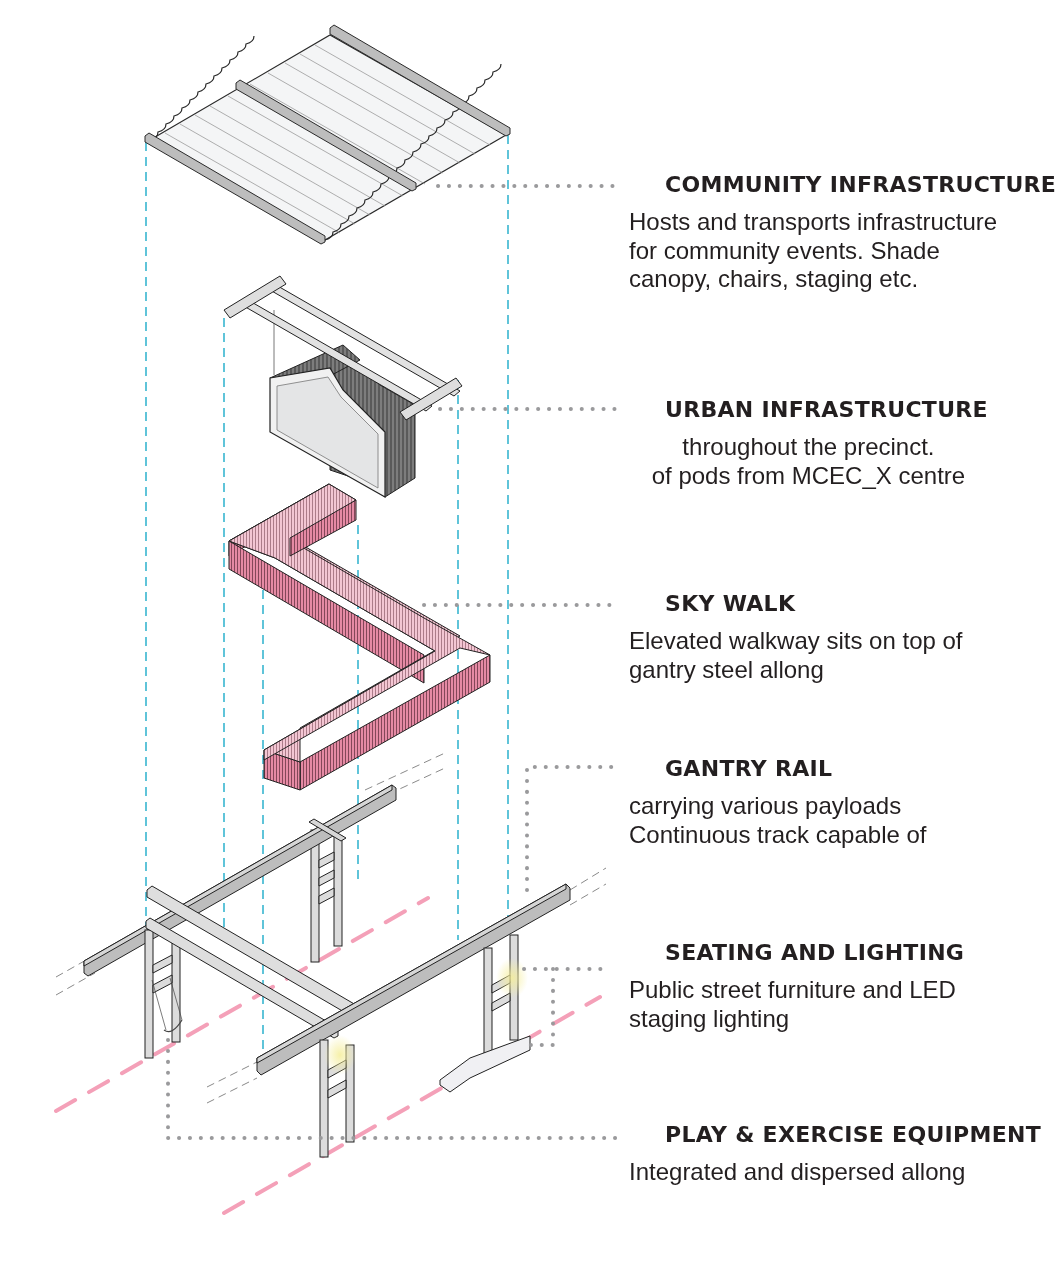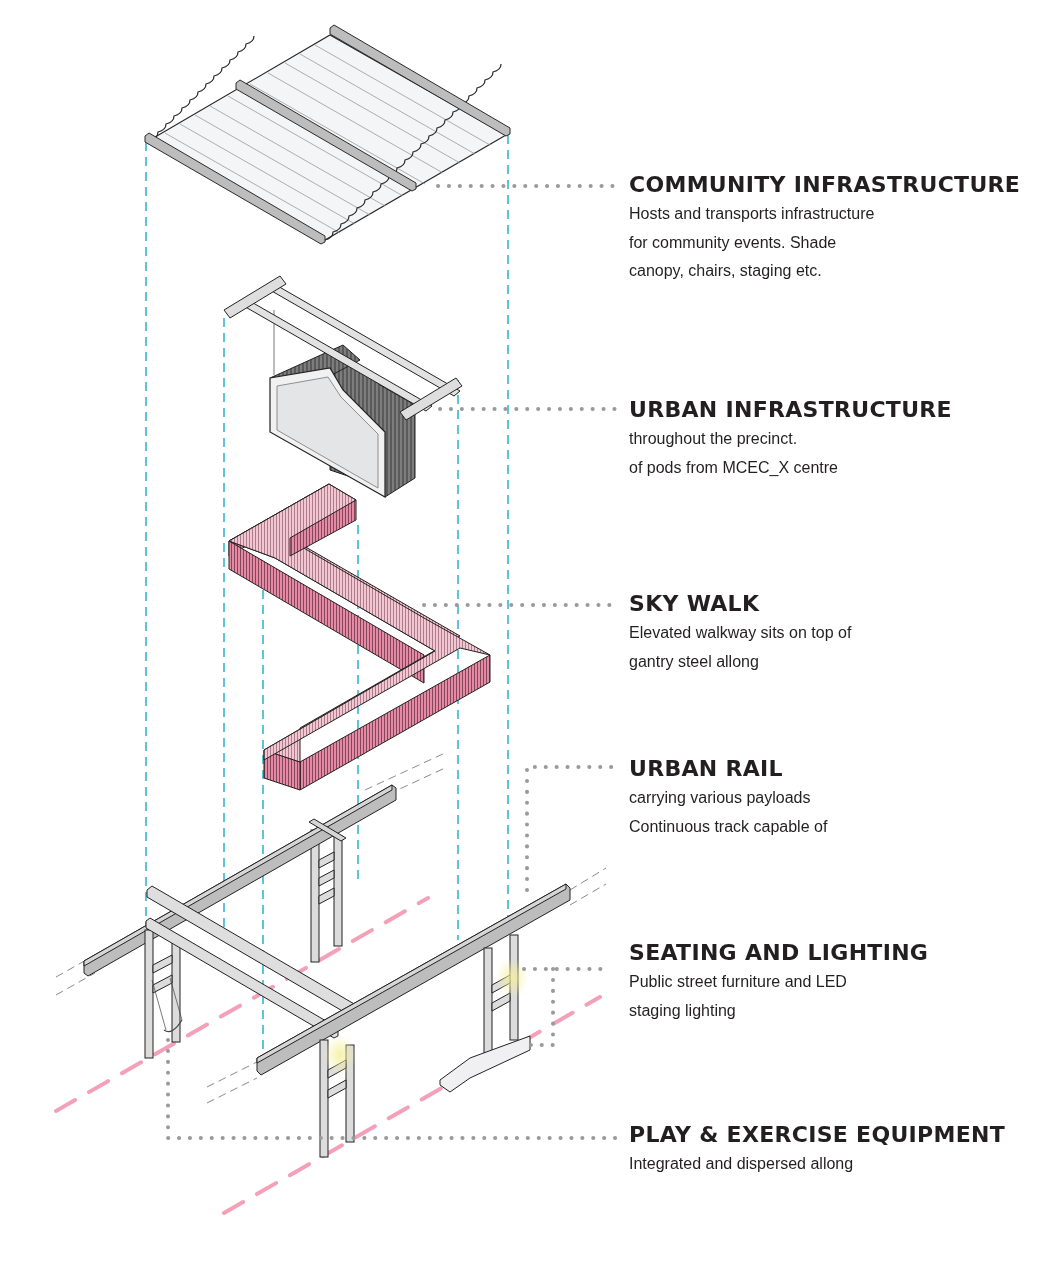--- a/index.html
+++ b/index.html
@@ -1,20 +1,20 @@
 <!DOCTYPE html>
 <html><head>
 <meta charset="utf-8">
 <style>
   html, body { margin: 0; padding: 0; background: #ffffff; }
   body { width: 1060px; height: 1284px; position: relative; overflow: hidden; font-family: "Liberation Sans", sans-serif; }
   #diagram { position: absolute; left: 0; top: 0; width: 1060px; height: 1284px; }
   .label-block { position: absolute; left: 629px; color: #231f20; }
-  .label-title { font-family: "DejaVu Sans", sans-serif; font-weight: bold; font-size: 22px; letter-spacing: 0.3px; line-height: 26px; white-space: nowrap; }
-  .label-desc { font-family: "Liberation Sans", sans-serif; font-size: 16px; line-height: 28.5px; margin-top: 2px; white-space: nowrap; color: #231f20; }
+  .label-title { font-family: "DejaVu Sans", sans-serif; font-weight: bold; font-size: 22px; letter-spacing: 0.3px; line-height: 26px; white-space: nowrap; margin-left: 36px; }
+  .label-desc { font-family: "Liberation Sans", sans-serif; font-size: 24px; line-height: 28.5px; margin-top: 10px; white-space: nowrap; color: #231f20; }
 </style>
 </head>
 <body>
 
 <svg id="diagram" viewBox="0 0 1060 1284" xmlns="http://www.w3.org/2000/svg">
   <defs>
     <pattern id="ribsPink" width="3" height="10" patternUnits="userSpaceOnUse">
       <rect width="3" height="10" fill="#e58aa4"></rect>
       <line x1="0.5" y1="0" x2="0.5" y2="10" stroke="#5a2a38" stroke-width="0.7"></line>
     </pattern>
@@ -174,38 +174,38 @@
 
 <div class="label-block" style="top:172px;">
   <div class="label-title">COMMUNITY INFRASTRUCTURE</div>
   <div class="label-desc">
     <div>Hosts and transports infrastructure</div>
     <div>for community events. Shade</div>
     <div>canopy, chairs, staging etc.</div>
   </div>
 </div>
 
-<div class="label-block" style="top:397px;">
+<div class="label-block" style="top:397px;text-align:center;">
   <div class="label-title">URBAN INFRASTRUCTURE</div>
   <div class="label-desc">
     <div>throughout the precinct.</div>
     <div>of pods from MCEC_X centre</div>
   </div>
 </div>
 
 <div class="label-block" style="top:591px;">
   <div class="label-title">SKY WALK</div>
   <div class="label-desc">
     <div>Elevated walkway sits on top of</div>
     <div>gantry steel allong</div>
   </div>
 </div>
 
 <div class="label-block" style="top:756px;">
-  <div class="label-title">URBAN RAIL</div>
+  <div class="label-title">GANTRY RAIL</div>
   <div class="label-desc">
     <div>carrying various payloads</div>
     <div>Continuous track capable of</div>
   </div>
 </div>
 
 <div class="label-block" style="top:940px;">
   <div class="label-title">SEATING AND LIGHTING</div>
   <div class="label-desc">
     <div>Public street furniture and LED</div>

